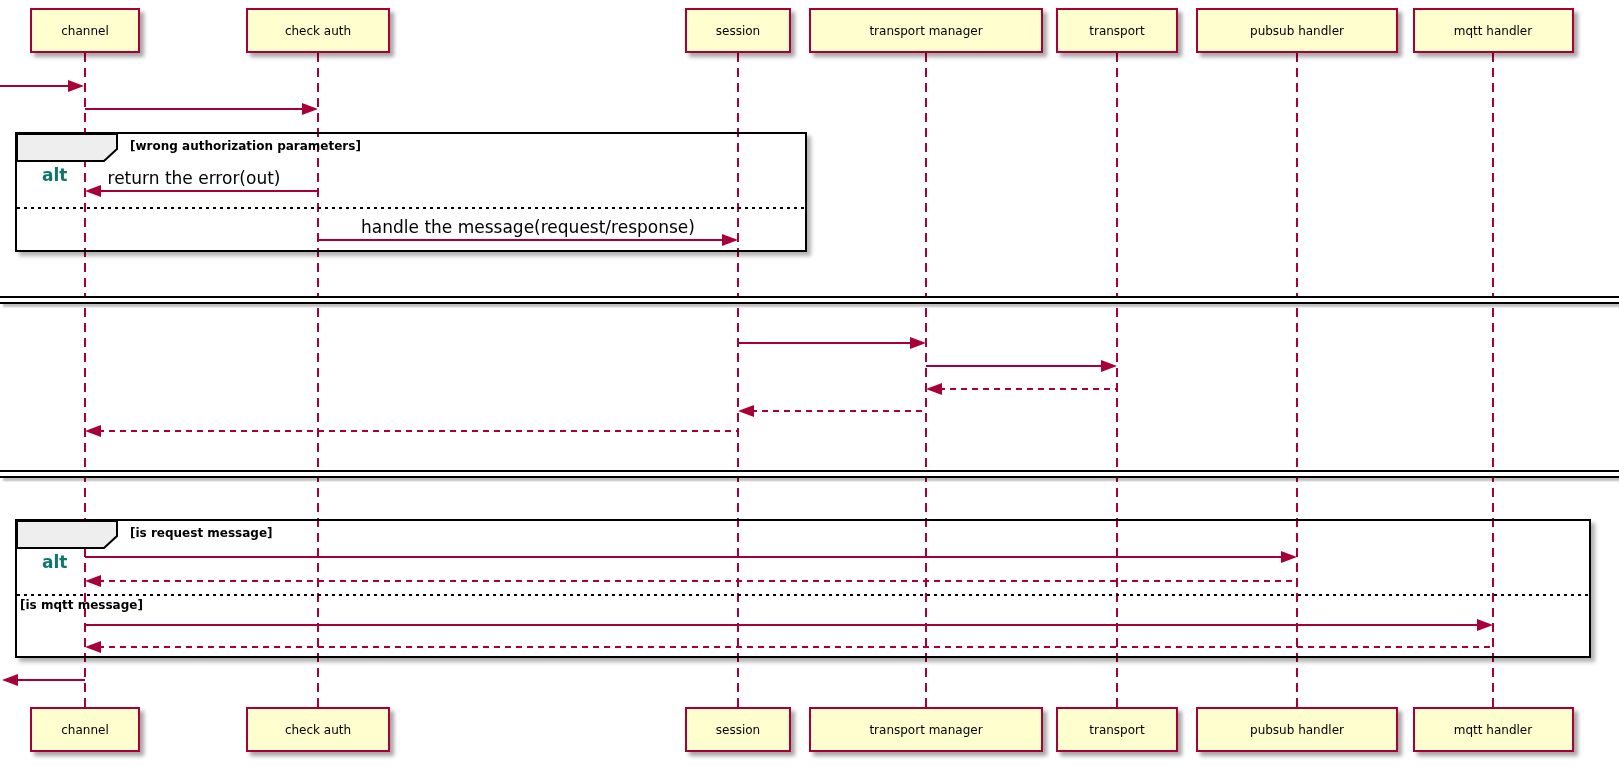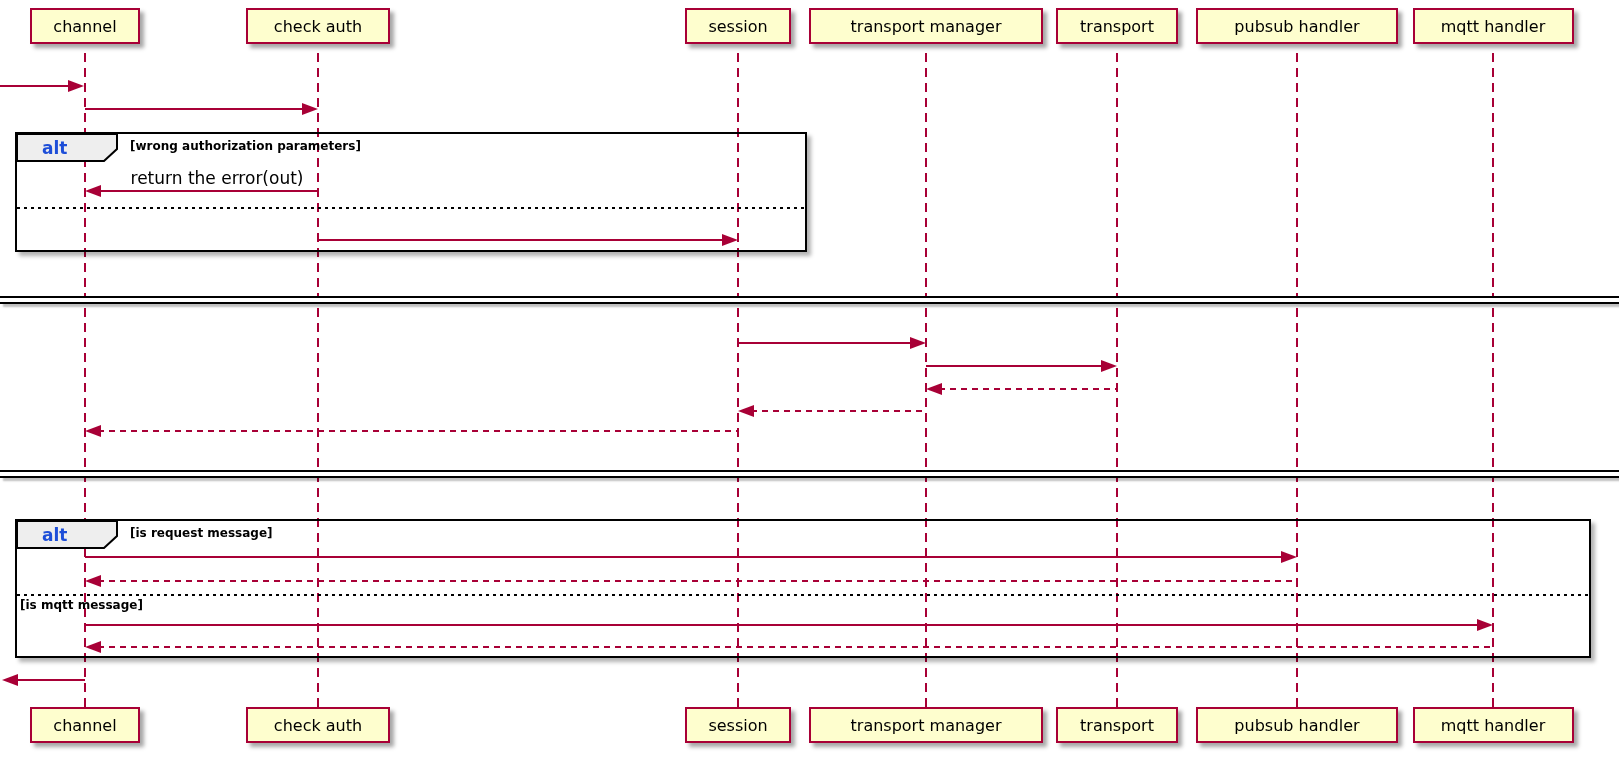--- a/index.html
+++ b/index.html
@@ -6,47 +6,47 @@
   #diagram{
     position:relative;
     width:1619px;height:774px;
     background:#ffffff;
     overflow:hidden;
     font-family:"DejaVu Sans","Liberation Sans",sans-serif;
   }
   .participant-box{
     position:absolute;
     box-sizing:border-box;
-    height:36px;
+    height:45px;
     background:#FEFECE;
     border:2px solid #A80036;
     box-shadow:4px 4px 4px rgba(0,0,0,0.35);
     display:flex;align-items:center;justify-content:center;
-    font-size:16px;color:#000;
+    font-size:12px;color:#000;
     z-index:7;
     white-space:nowrap;
   }
   .lifeline{
     position:absolute;
     width:2px;
     background-image:repeating-linear-gradient(to bottom,#A80036 0 9px,transparent 9px 15px);
     z-index:1;
   }
   .frame{
     position:absolute;
     box-sizing:border-box;
     border:2px solid #000;
     box-shadow:4px 4px 4px rgba(0,0,0,0.3);
     background:transparent;
     z-index:3;
   }
   .frame-pentagon{position:absolute;z-index:4;}
   .frame-label{
     position:absolute;z-index:5;
-    font-size:17px;font-weight:bold;color:#1d4ed8;
+    font-size:17px;font-weight:bold;color:#0f766e;margin-top:27px;
   }
   .frame-condition{
     position:absolute;z-index:5;
     font-size:12px;font-weight:bold;color:#000;
     white-space:nowrap;
   }
   .frame-separator{
     position:absolute;height:2px;z-index:3;
     background-image:repeating-linear-gradient(to right,#000 0 3px,transparent 3px 7px);
   }
@@ -108,23 +108,24 @@
     <div class="frame-label" style="left: 42px; top: 525px;">alt</div>
     <div class="frame-condition" style="left: 130px; top: 526px;">[is request message]</div>
     <div class="frame-separator" style="left: 17px; top: 594px; width: 1572px;"></div>
     <div class="frame-condition" style="left: 20px; top: 598px;">[is mqtt message]</div>
     <div class="msg-line solid" style="left: 0px; top: 85px; width: 71px;"></div>
     <div class="msg-head right" style="left: 68px; top: 80px;"></div>
     <div class="msg-line solid" style="left: 85px; top: 108px; width: 220px;"></div>
     <div class="msg-head right" style="left: 302px; top: 103px;"></div>
     <div class="msg-line solid" style="left: 98px; top: 190px; width: 220px;"></div>
     <div class="msg-head left" style="left: 85px; top: 185px;"></div>
-    <div class="msg-label" style="left: 217px; top: 168px;">return the error(out)</div>
+    <div class="msg-label" style="left: 194px; top: 168px;">return the error(out)</div>
     <div class="msg-line solid" style="left: 318px; top: 239px; width: 407px;"></div>
     <div class="msg-head right" style="left: 722px; top: 234px;"></div>
+    <div class="msg-label" style="left: 528px; top: 217px;">handle the message(request/response)</div>
     <div class="msg-line solid" style="left: 738px; top: 342px; width: 175px;"></div>
     <div class="msg-head right" style="left: 910px; top: 337px;"></div>
     <div class="msg-line solid" style="left: 926px; top: 365px; width: 178px;"></div>
     <div class="msg-head right" style="left: 1101px; top: 360px;"></div>
     <div class="msg-line dashed" style="left: 939px; top: 388px; width: 178px;"></div>
     <div class="msg-head left" style="left: 926px; top: 383px;"></div>
     <div class="msg-line dashed" style="left: 751px; top: 410px; width: 175px;"></div>
     <div class="msg-head left" style="left: 738px; top: 405px;"></div>
     <div class="msg-line dashed" style="left: 98px; top: 430px; width: 640px;"></div>
     <div class="msg-head left" style="left: 85px; top: 425px;"></div>

